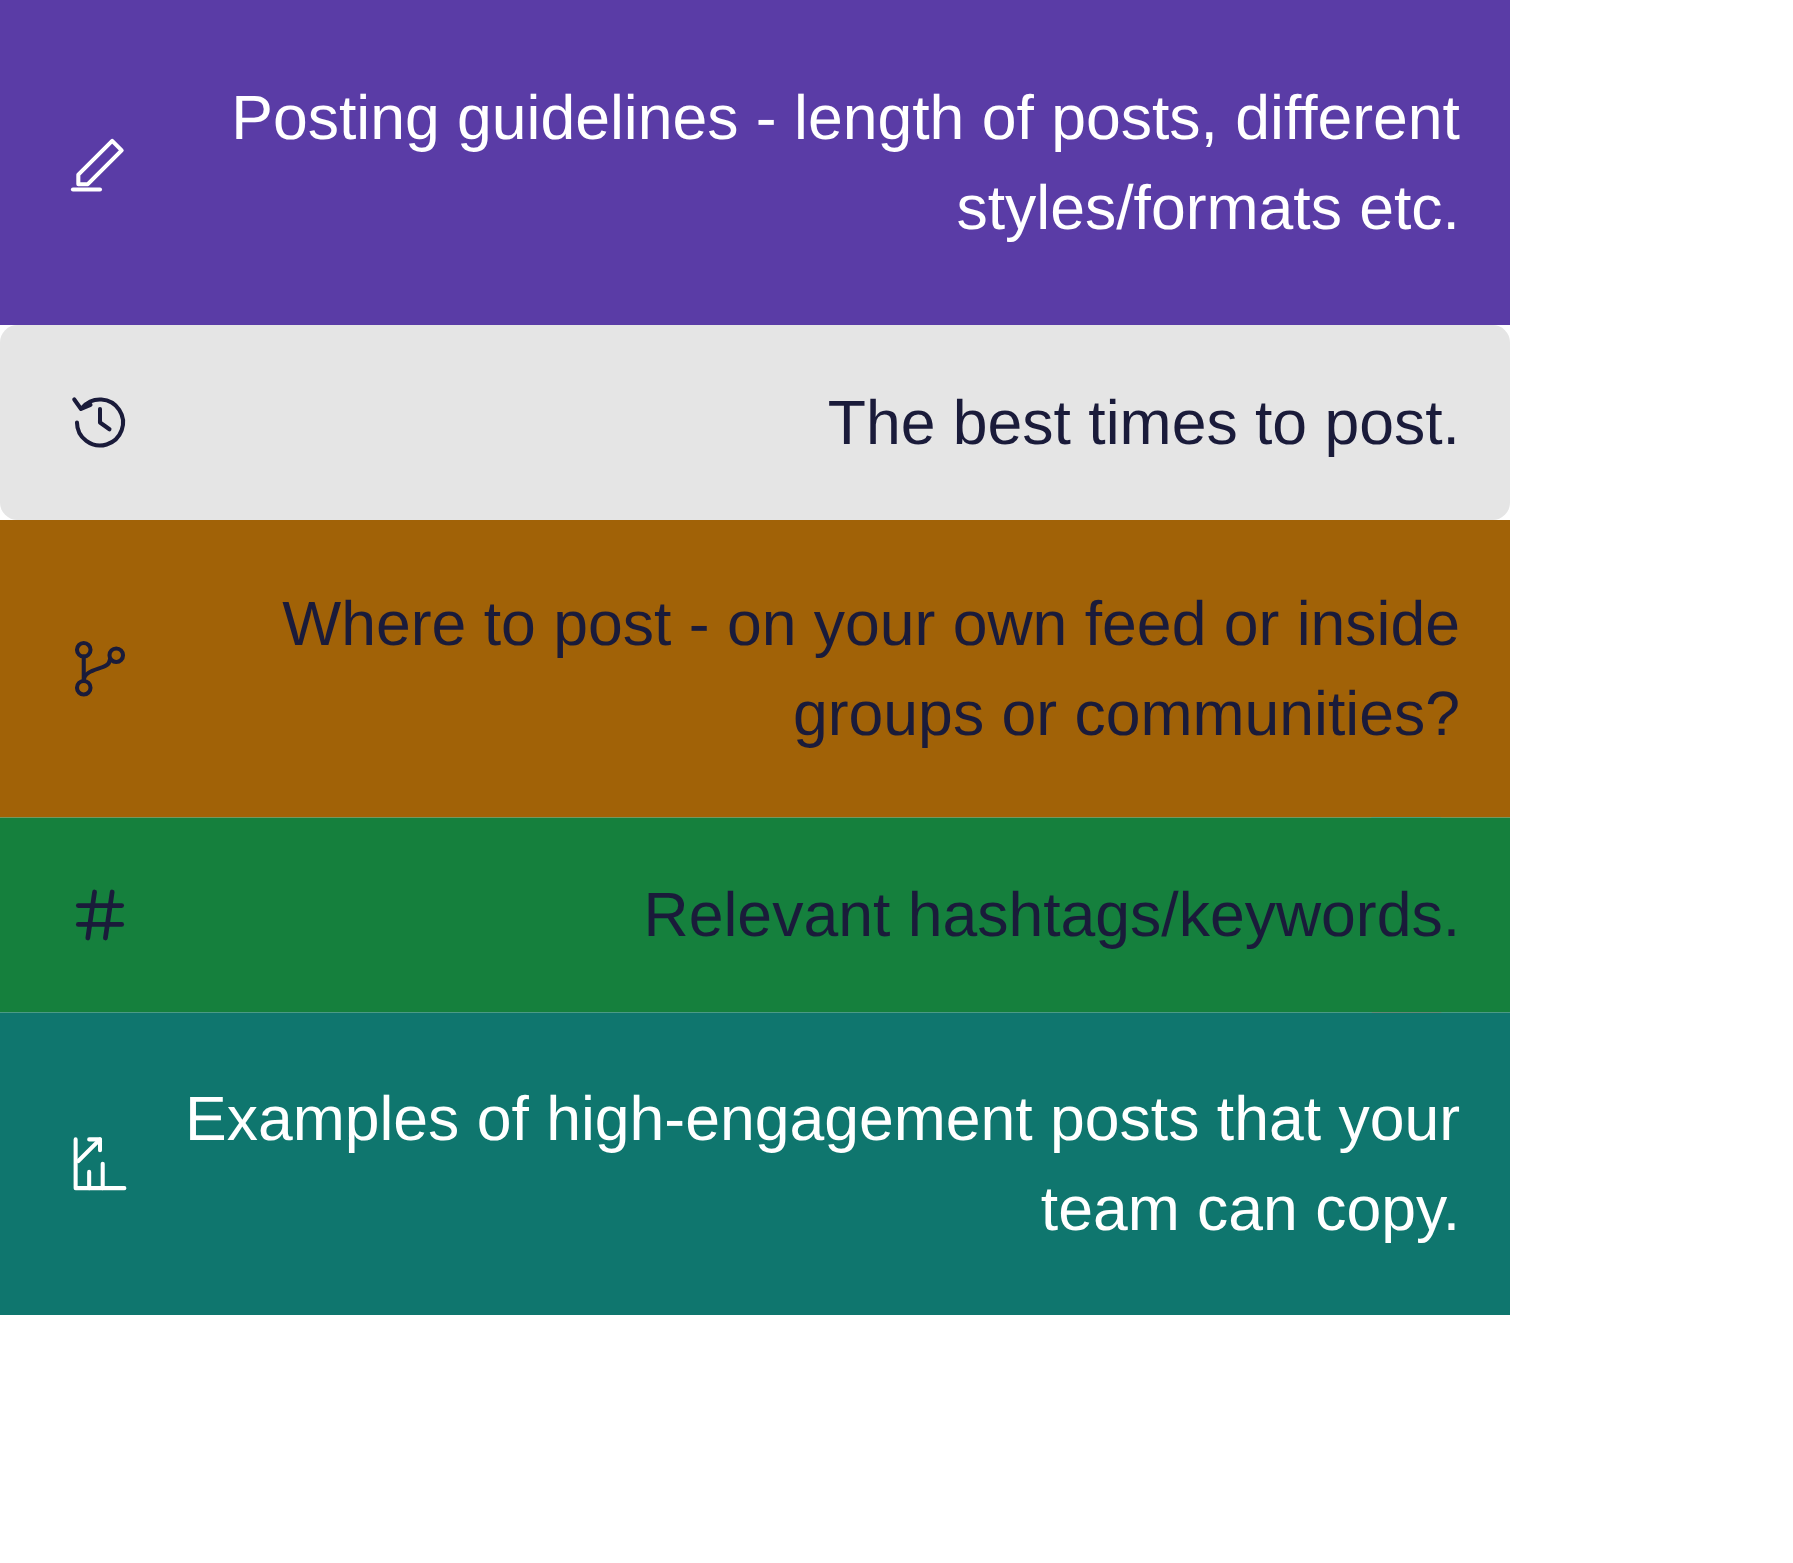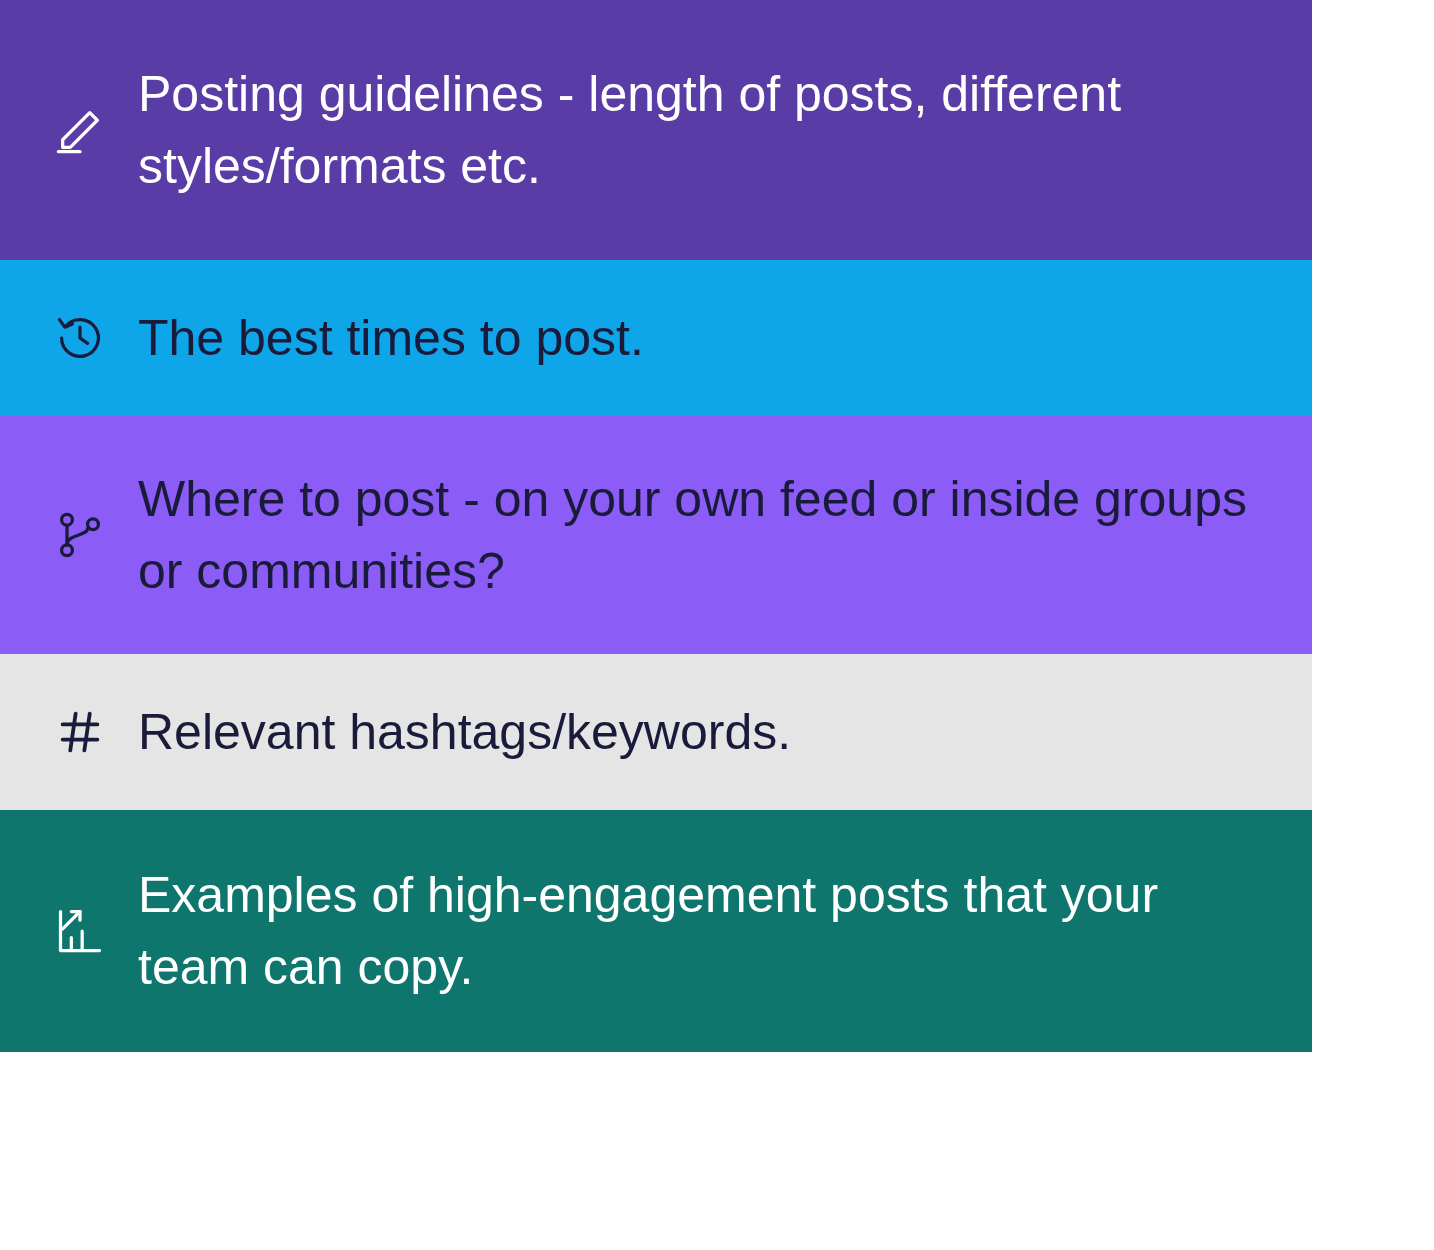--- a/index.html
+++ b/index.html
@@ -6,34 +6,35 @@
     margin: 0;
     padding: 0;
     box-sizing: border-box;
   }
   body {
     font-family: -apple-system, BlinkMacSystemFont, "Segoe UI", Helvetica, Arial, sans-serif;
     width: 1434px;
     background: #fff;
   }
   .container {
-    width: 1312px;
+    width: 1208px;
     position: relative;
+    text-align: right;
   }
   .row {
     position: relative;
     display: flex;
     align-items: center;
     padding: 40px 40px 40px 40px;
     overflow: visible;
   }
   .row-1 { background: #5a3ca6; min-height: 260px; }
-  .row-2 { background: #0ea5e9; min-height: 156px; }
-  .row-3 { background: #8b5cf6; min-height: 238px; }
-  .row-4 { background: #e5e5e5; min-height: 156px; }
+  .row-2 { background: #e5e5e5; min-height: 156px; border-radius: 14px; }
+  .row-3 { background: #a16207; min-height: 238px; }
+  .row-4 { background: #15803d; min-height: 156px; }
   .row-5 { background: #0f766e; min-height: 242px; }
   .spacer { background: #fff; height: 198px; }
 
   .icon-cell {
     width: 80px;
     display: flex;
     align-items: center;
     justify-content: center;
     flex-shrink: 0;
   }

